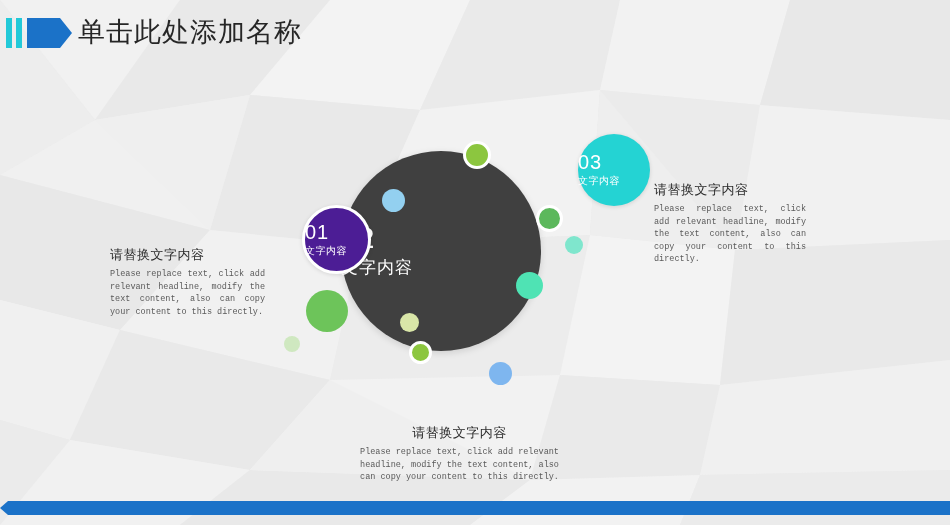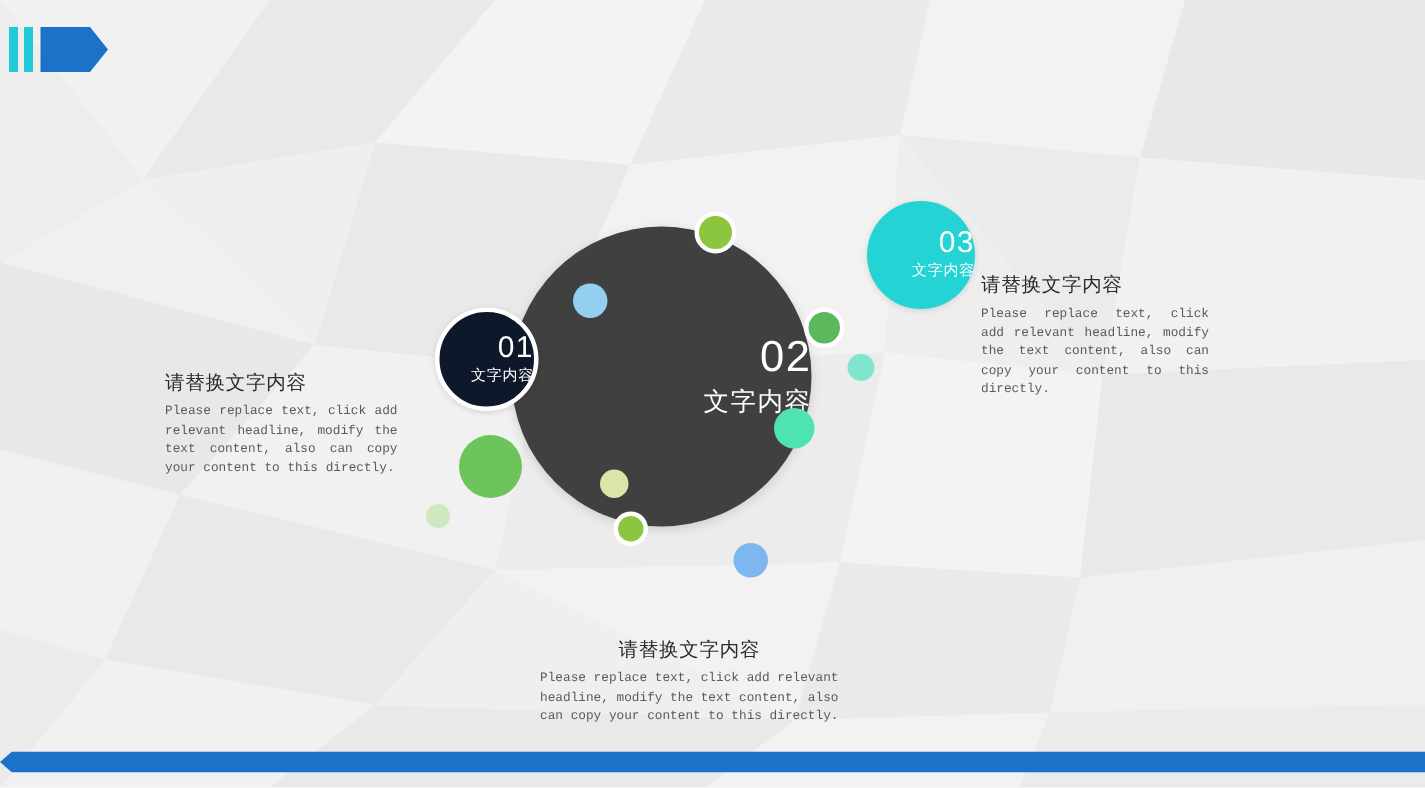--- a/index.html
+++ b/index.html
@@ -55,21 +55,21 @@
     height: 14px;
   }
 
   
   .circle {
     position: absolute;
     border-radius: 50%;
     box-sizing: border-box;
     display: flex;
     flex-direction: column;
-    align-items: flex-end;
+    align-items: flex-start;
     justify-content: center;
     color: #ffffff;
   }
   .circle-main {
     left: 341px;
     top: 151px;
     width: 200px;
     height: 200px;
     background: #404040;
     box-shadow: 0 2px 7px rgba(0,0,0,0.13);
@@ -98,23 +98,23 @@
     line-height: 21px;
     letter-spacing: 1px;
   }
   .circle-small .sub {
     font-size: 10px;
     line-height: 14px;
     letter-spacing: 0.5px;
     margin-top: 1px;
   }
   .circle-01 {
-    left: 290px;
+    left: 302px;
     top: 205px;
-    background: #0f172a;
+    background: #4c1d95;
   }
   .circle-03 {
     left: 578px;
     top: 134px;
     width: 72px;
     height: 72px;
     border: none;
     background: #24d3d3;
   }
 
@@ -208,20 +208,21 @@
       <polygon points="330,380 250,470 530,480" fill="#efefef"></polygon>
     </g>
   </svg>
 
   <svg class="header-deco" viewBox="0 0 66 30" preserveAspectRatio="none">
     <rect x="0" y="0" width="6" height="30" fill="#22c9d8"></rect>
     <rect x="10" y="0" width="6" height="30" fill="#22c9d8"></rect>
     <polygon points="21,0 54,0 66,15 54,30 21,30" fill="#1b72c8"></polygon>
   </svg>
 
+  <div class="title-text">单击此处添加名称</div>
 
   <div class="bubble" style="left:306px; top:290px; width:42px; height:42px; background:#6dc45a;"></div>
   <div class="bubble" style="left:284px; top:336px; width:16px; height:16px; background:#cfe8c0;"></div>
   <div class="bubble" style="left:565px; top:236px; width:18px; height:18px; background:#7fe6cd;"></div>
   <div class="bubble" style="left:489px; top:362px; width:23px; height:23px; background:#7eb6ef;"></div>
 
   <div class="circle circle-main">
     <div class="num">02</div>
     <div class="sub">文字内容</div>
   </div>

